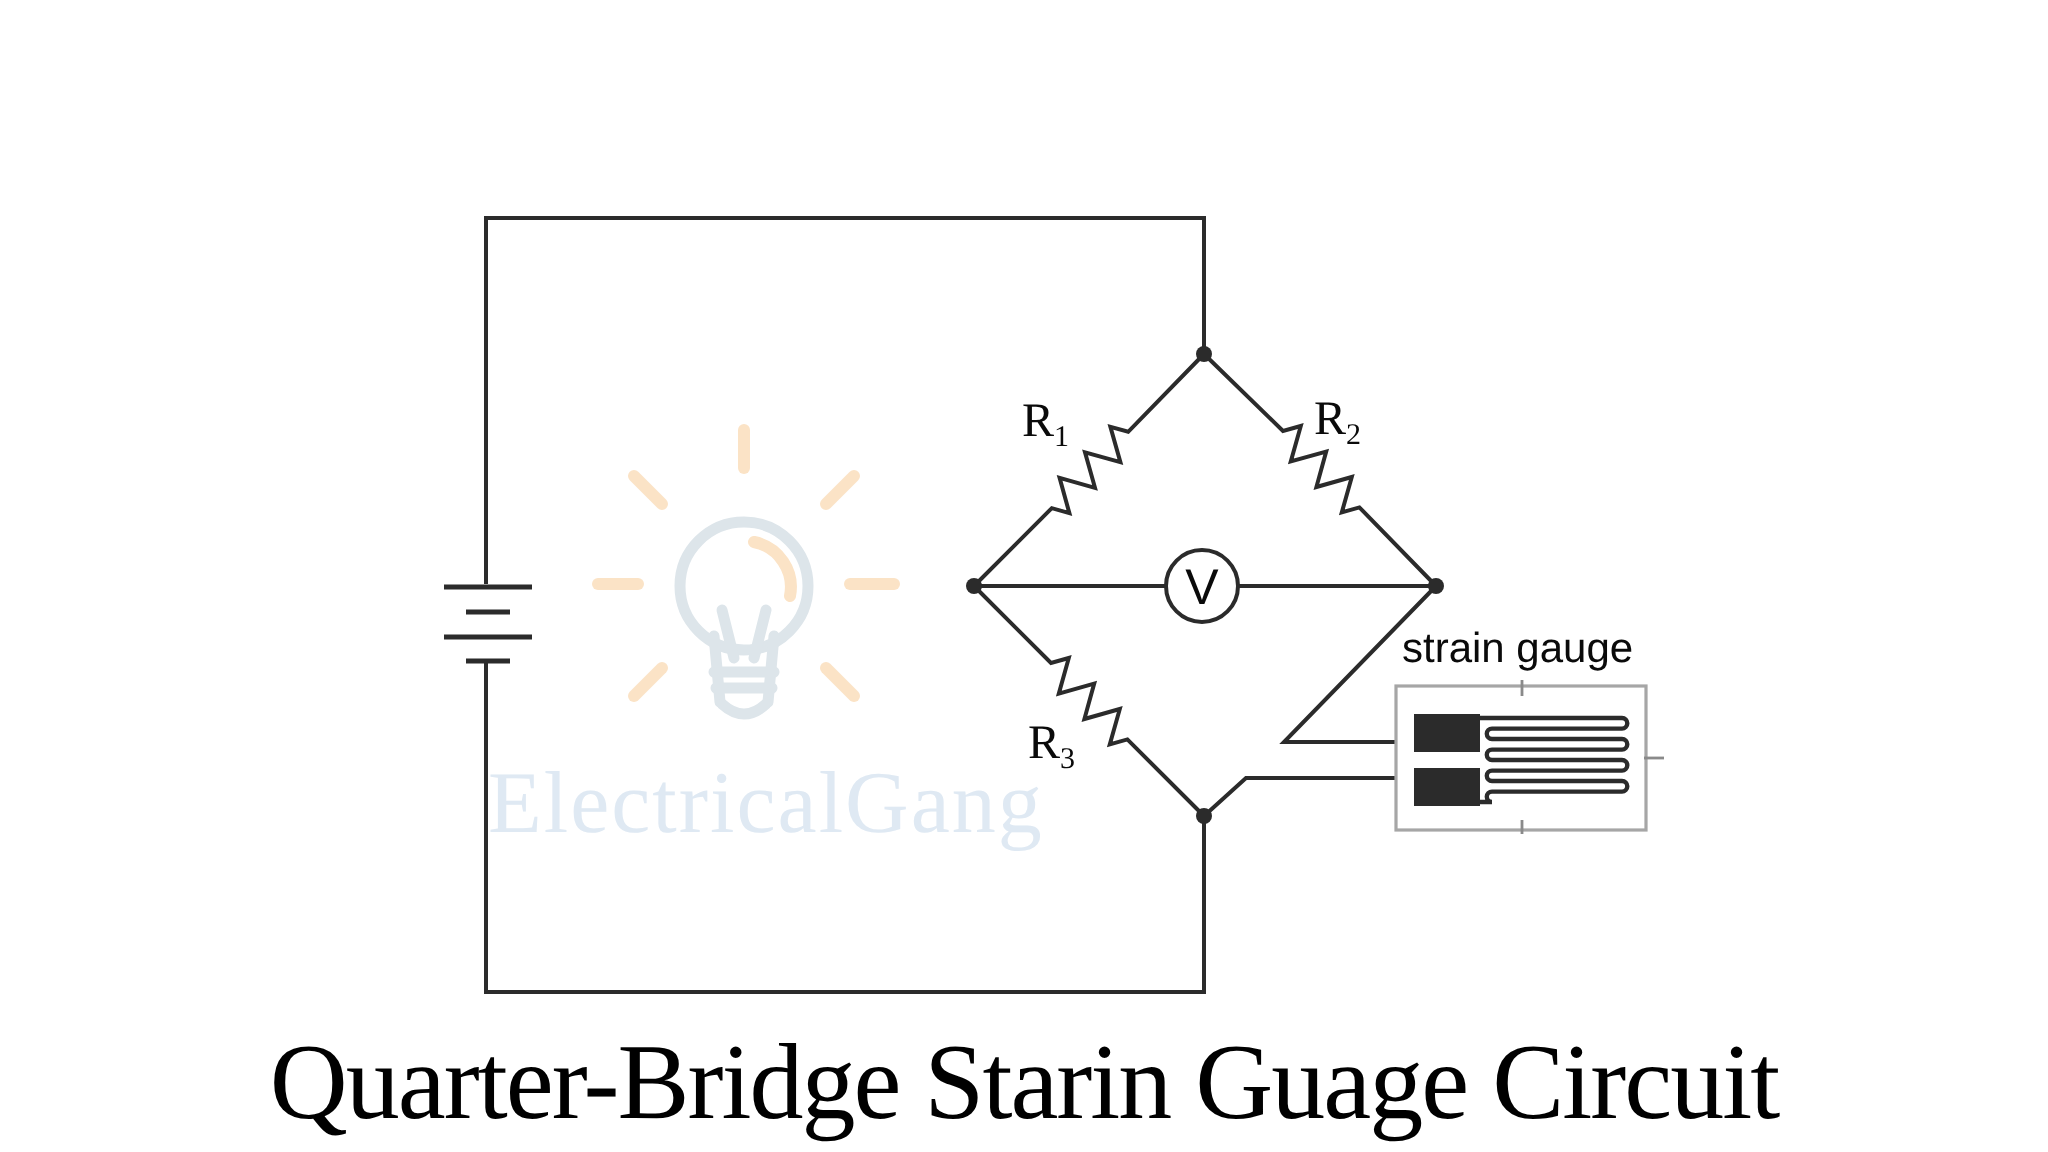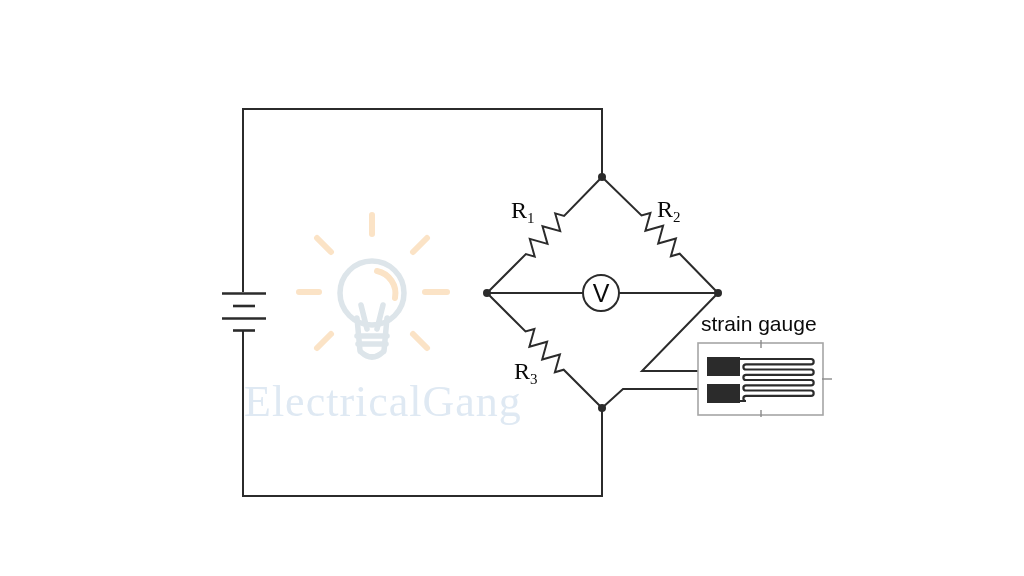--- a/index.html
+++ b/index.html
@@ -144,14 +144,15 @@
       <text class="rlabel" x="657" y="217"><tspan>R</tspan><tspan class="sub" dy="5">2</tspan></text>
 
       <text class="rlabel" x="514" y="379"><tspan>R</tspan><tspan class="sub" dy="5">3</tspan></text>
 
       <text class="meter-label" x="601" y="302">V</text>
 
       <text class="gauge-label" x="701" y="331">strain gauge</text>
     </g>
   </svg>
 
+  <div class="page-title">Quarter-Bridge Starin Guage Circuit</div>
 
 </div>
 
 </body></html>

